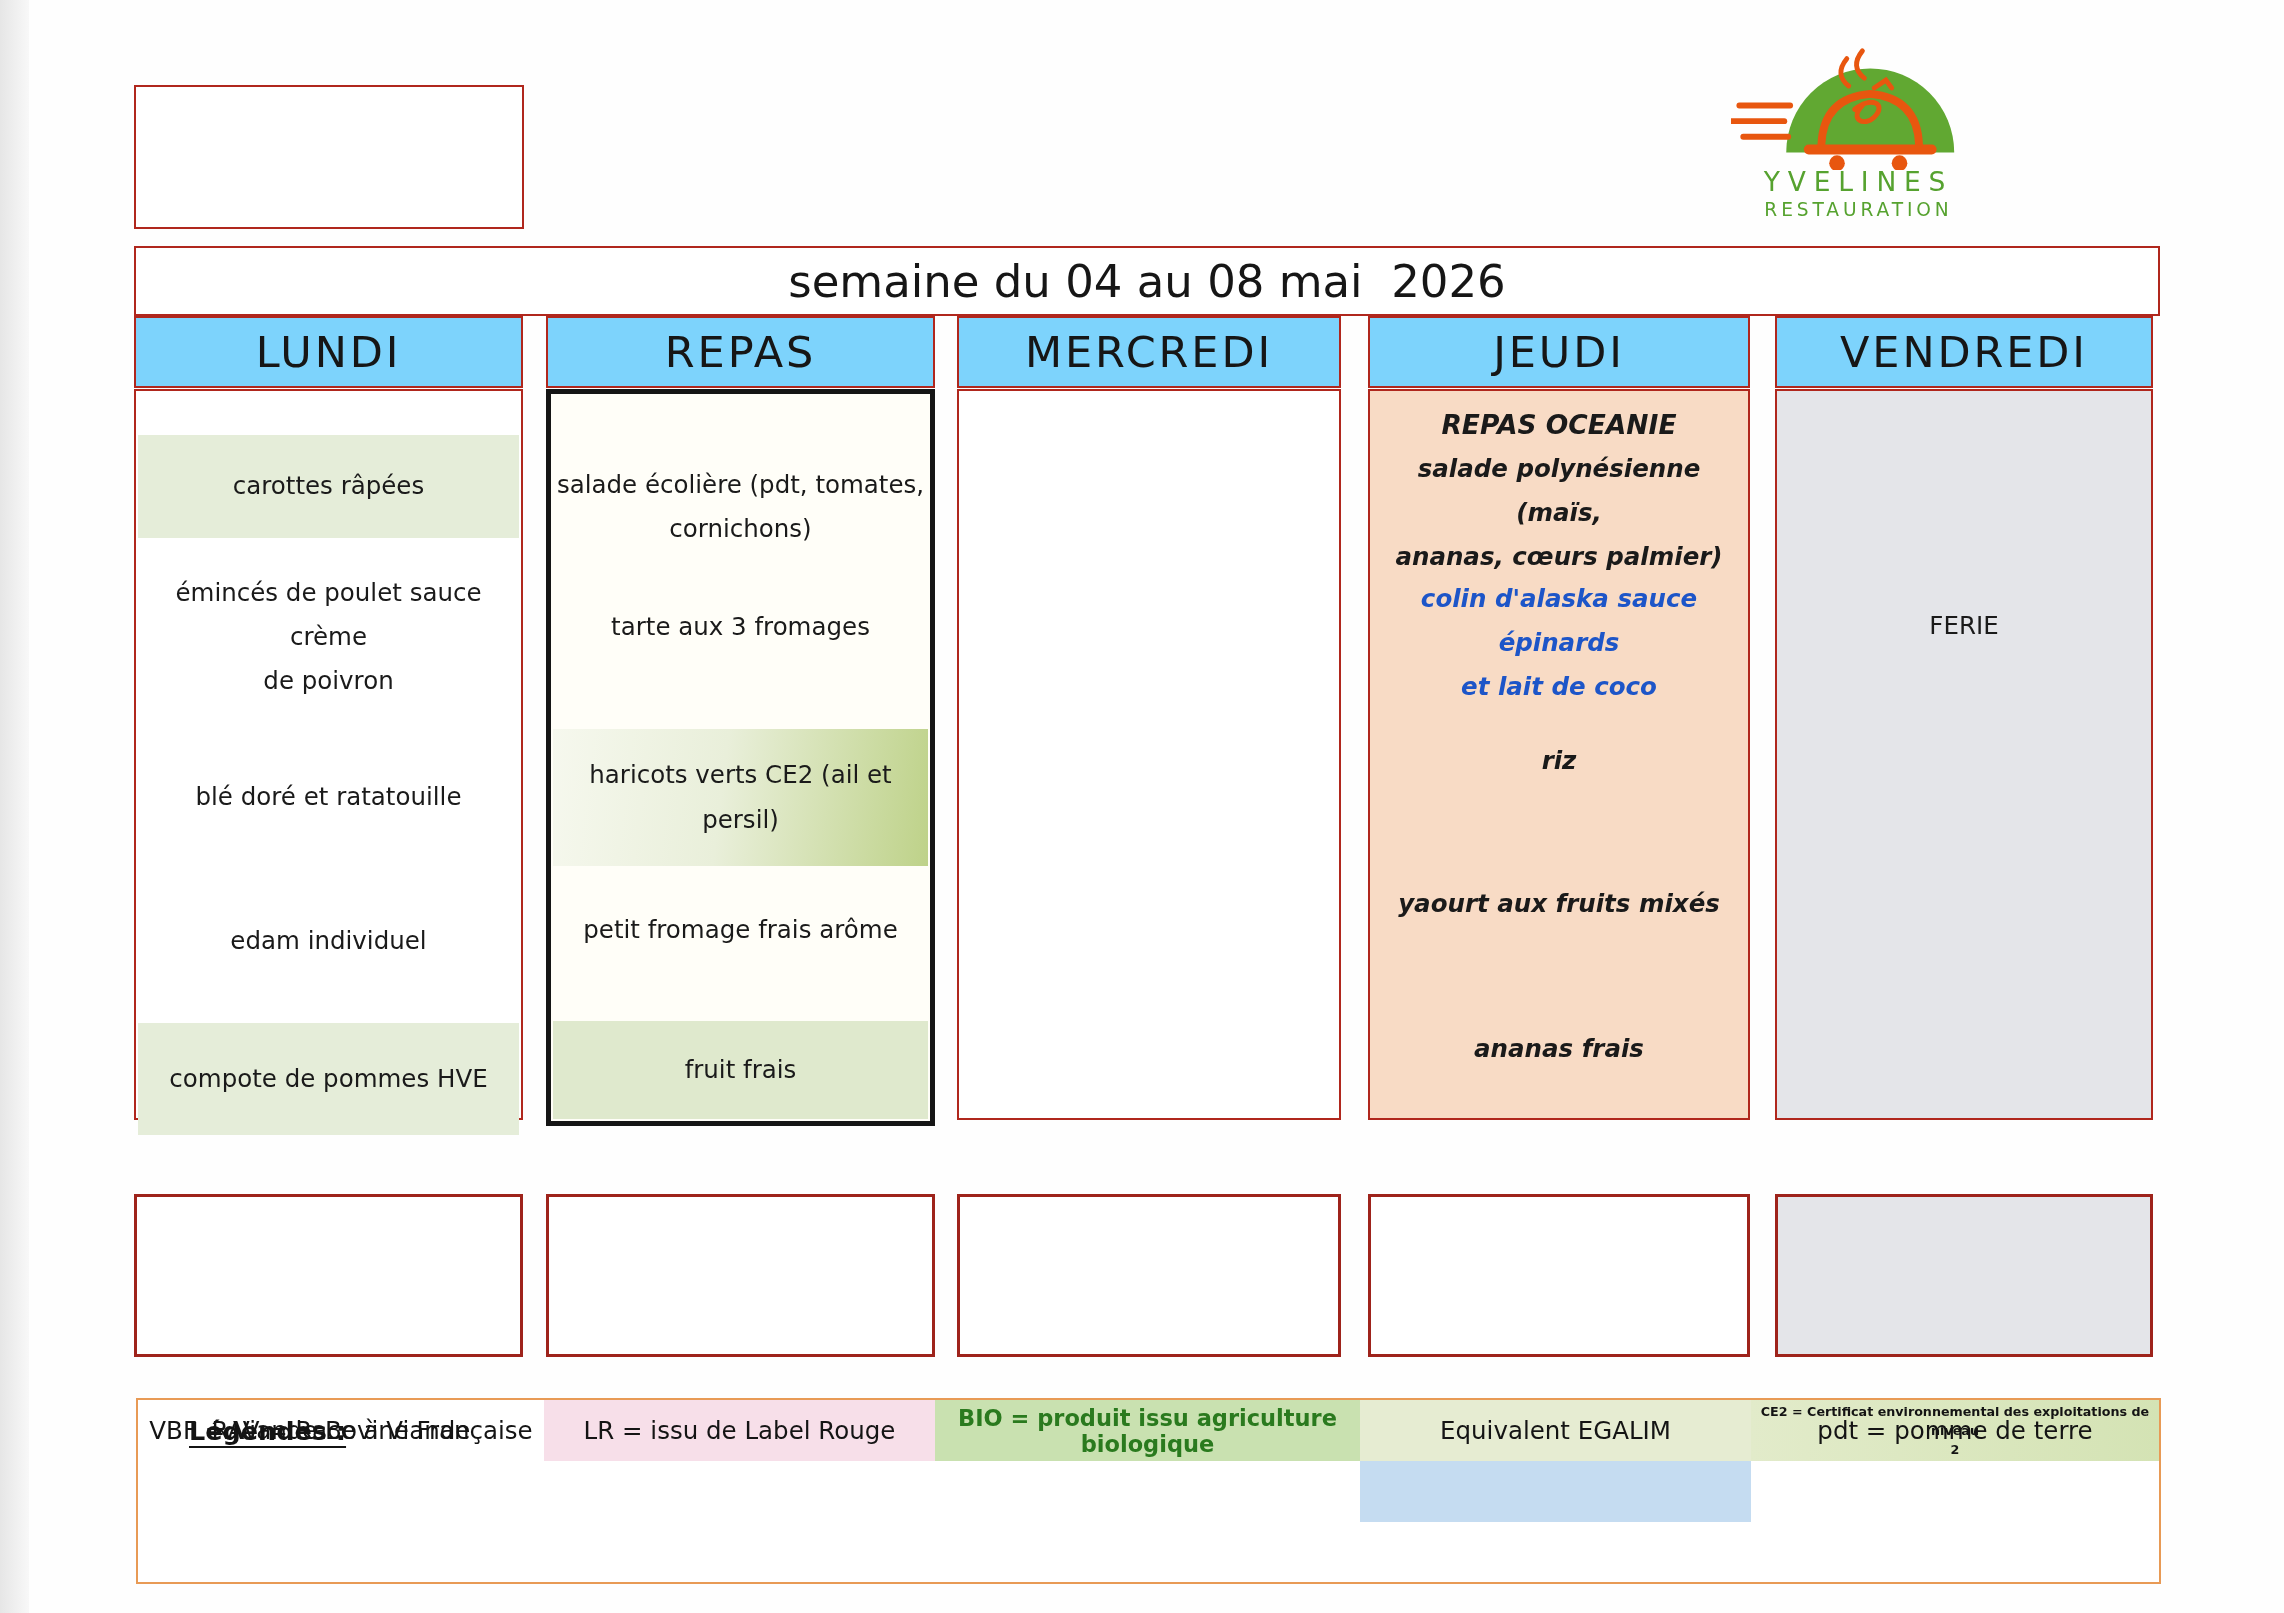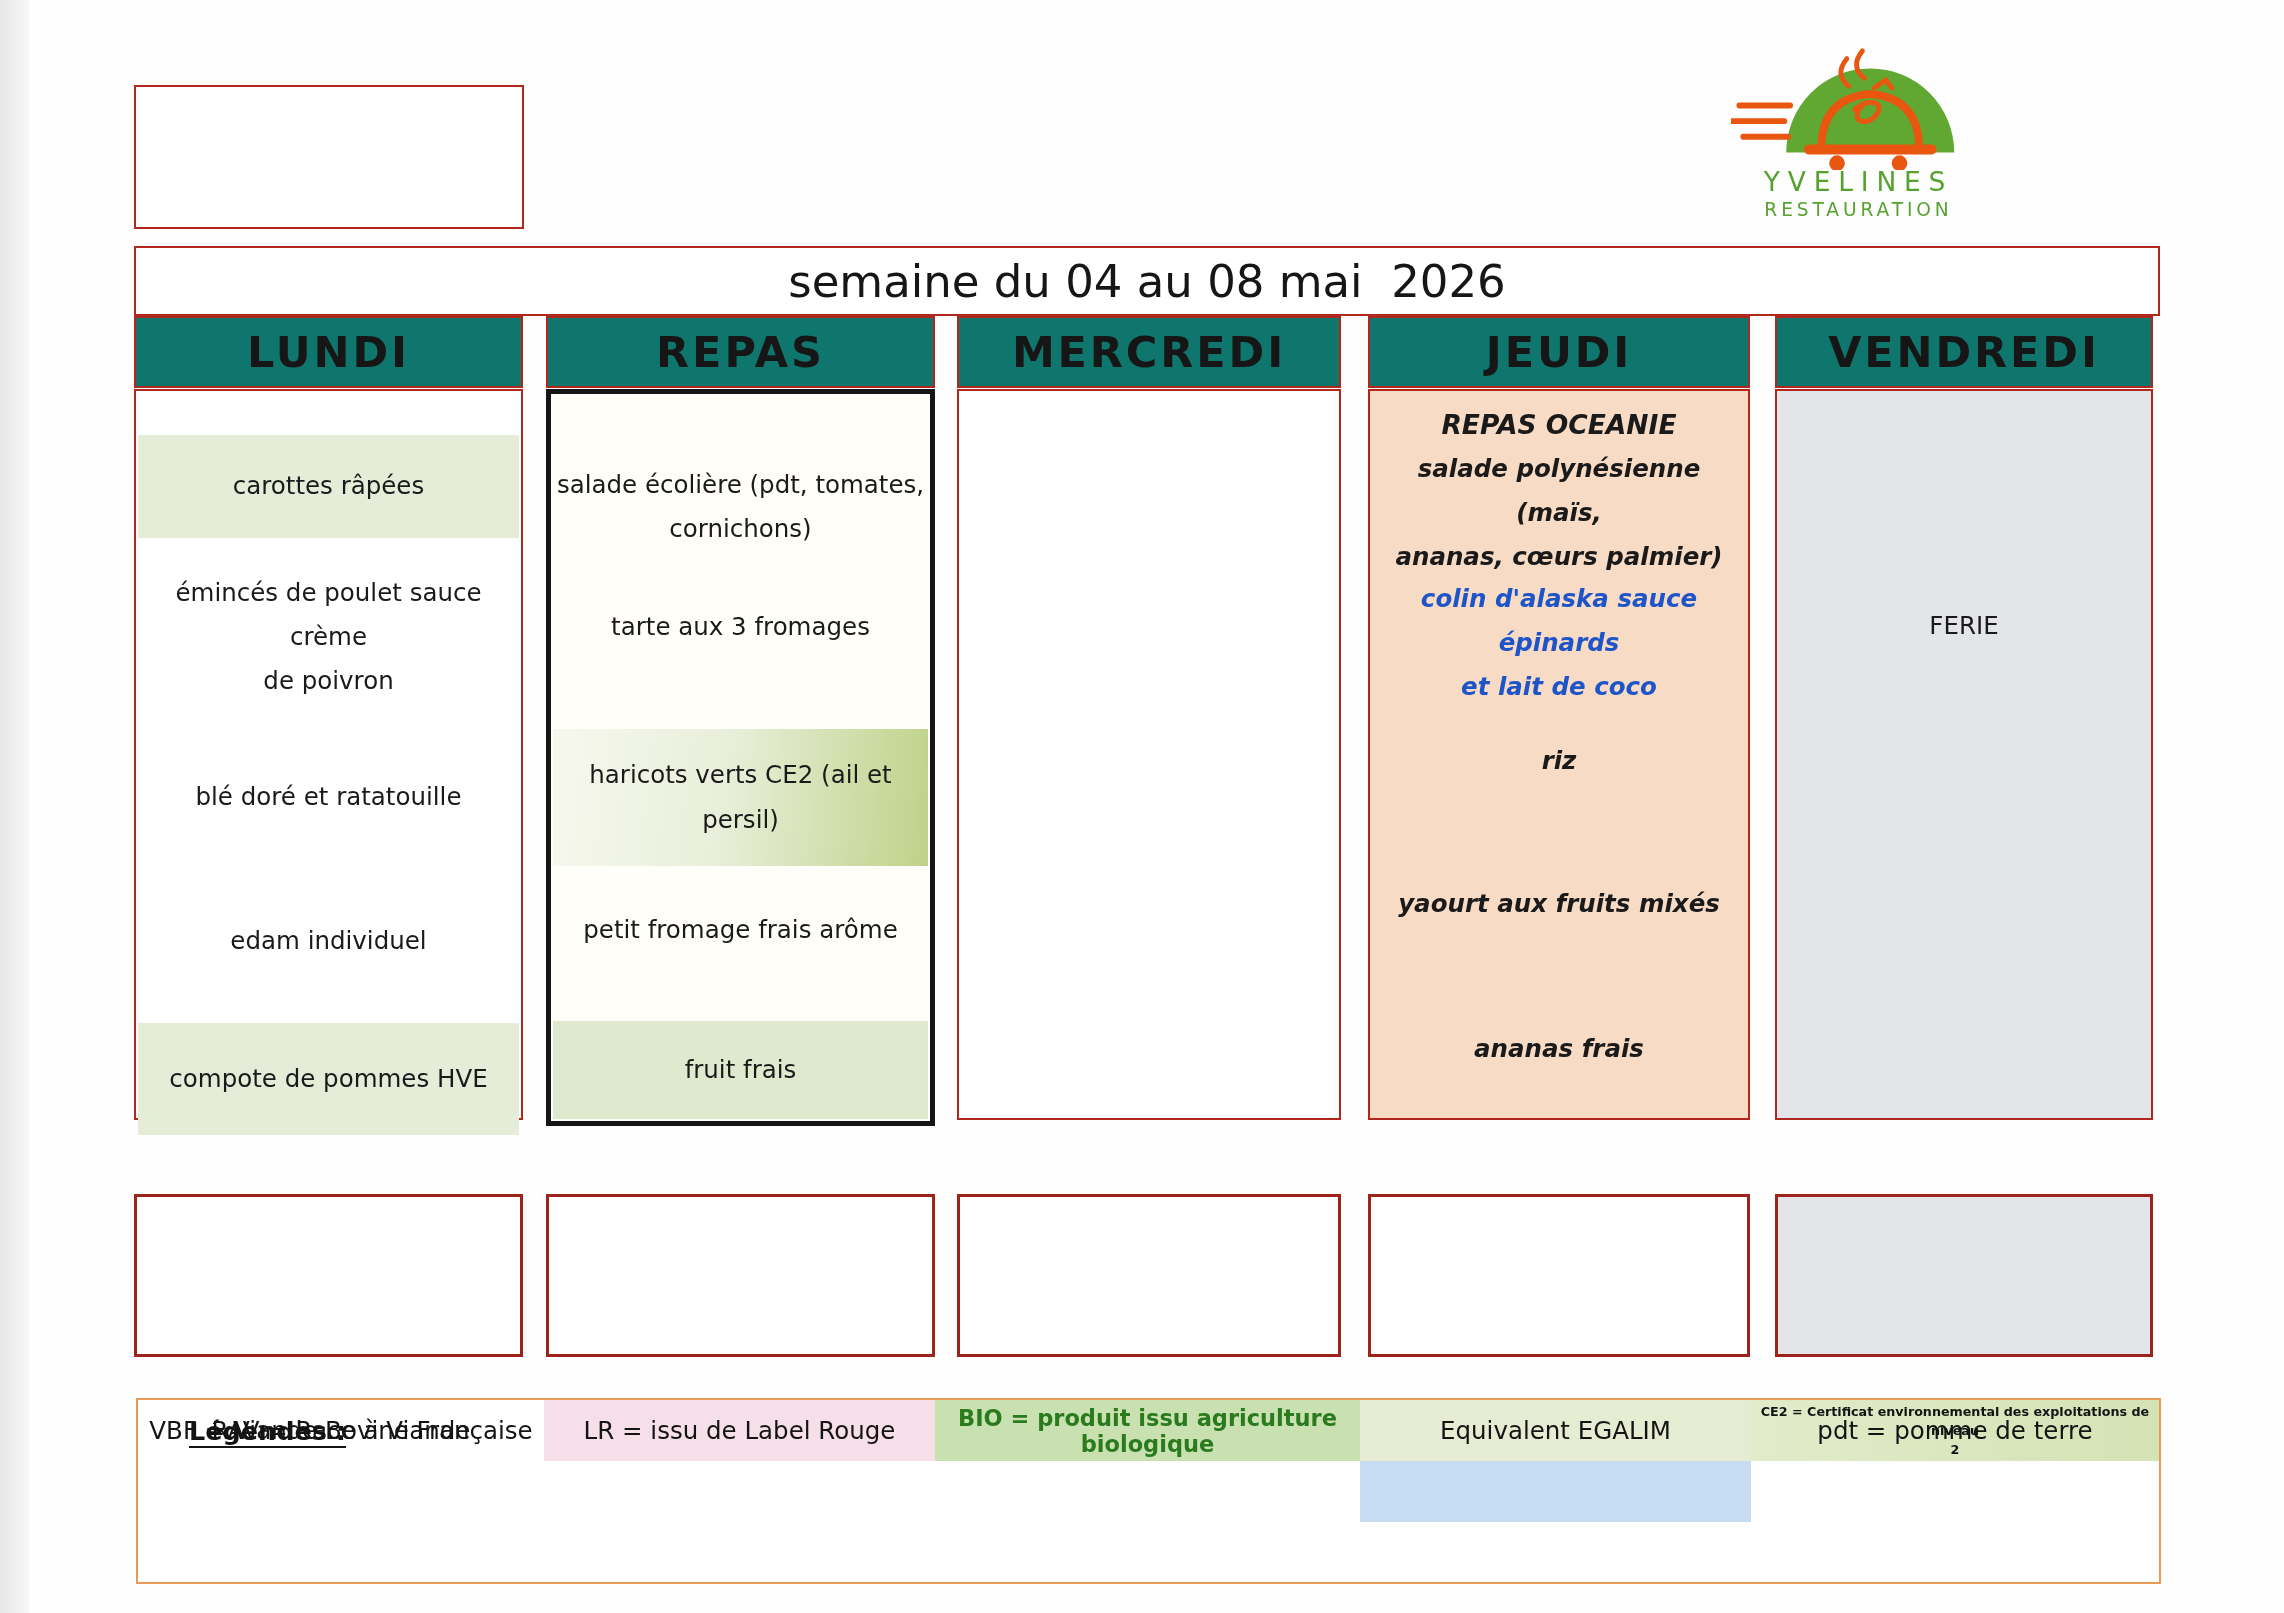--- a/index.html
+++ b/index.html
@@ -15,23 +15,23 @@
               font-size:55px;font-weight:bold;letter-spacing:2.9px;color:#121212;}
   .logo{left:1731px;top:45px;width:255px;display:flex;flex-direction:column;align-items:center;}
   .logo-line1{font-size:26.5px;letter-spacing:7.8px;color:#56a22f;margin-top:-3.9px;}
   .logo-line2{font-size:18.6px;letter-spacing:3.9px;color:#56a22f;margin-top:2px;}
   
   .week-banner{left:134px;top:246px;width:2022px;height:66px;border:2.9px solid #b0271d;
                background:#fff;display:flex;align-items:center;justify-content:center;
                font-size:45px;color:#161616;}
   .week-banner span{white-space:pre;}
   
-  .day-header{top:316px;height:68px;border:2.9px solid #b0271d;background:#0f766e;
+  .day-header{top:316px;height:68px;border:2.9px solid #b0271d;background:#7dd3fc;
               display:flex;align-items:center;justify-content:center;
-              font-size:43px;font-weight:bold;letter-spacing:2.9px;color:#161616;}
+              font-size:43px;font-weight:normal;letter-spacing:2.9px;color:#161616;}
   
   .day-col{top:389px;height:727px;border:2.9px solid #b0271d;background:#fff;}
   .col-mardi{border:5.9px solid #151515;background:#fffef8;}
   .col-jeudi{background:#f8dbc5;}
   .col-vendredi{background:#e4e5e9;}
   .cell{position:absolute;left:2px;right:2px;display:flex;flex-direction:column;
         align-items:center;justify-content:center;text-align:center;
         font-size:24.5px;line-height:1.8;color:#1a1a1a;}
   .band-green{background:#e5edd9;}
   .band-fruit{background:#dfe9cd;}

